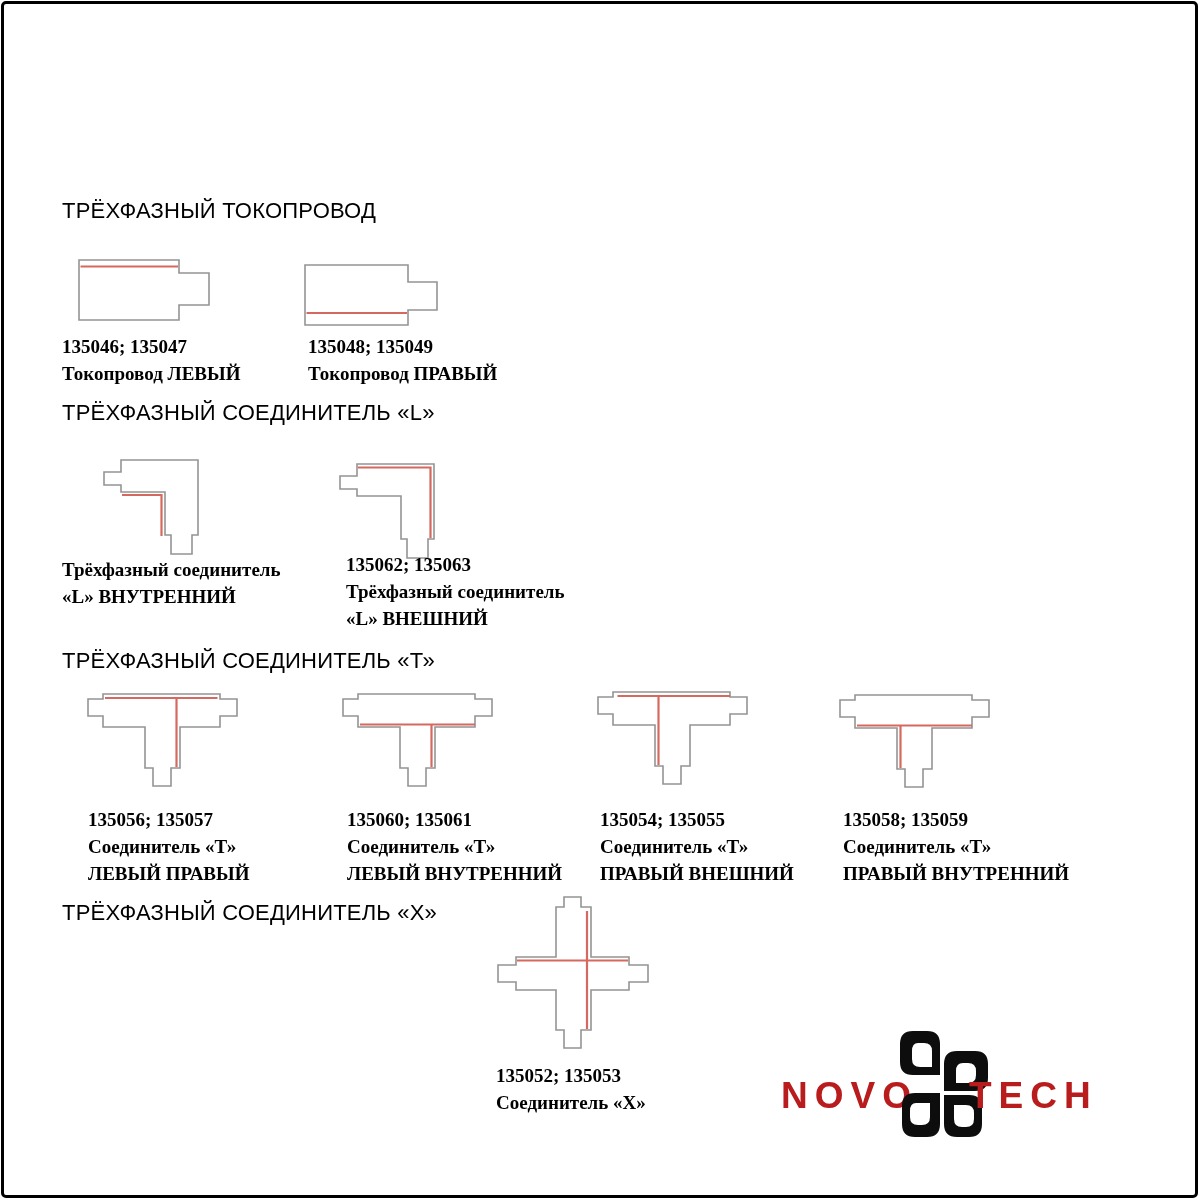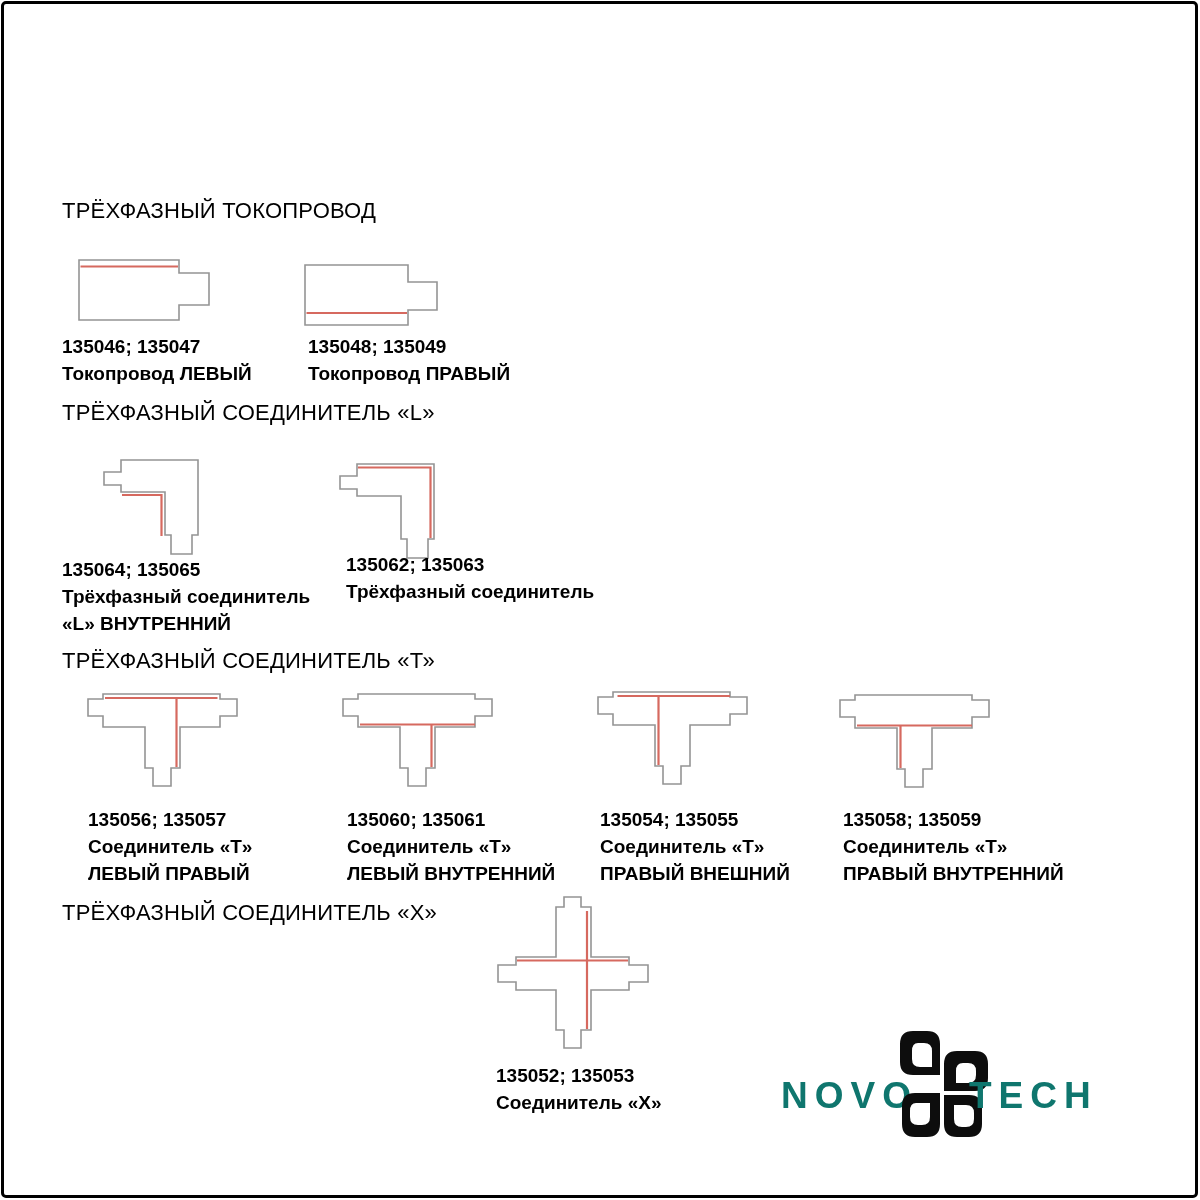--- a/index.html
+++ b/index.html
@@ -20,27 +20,27 @@
     white-space:nowrap;
   }
   .sec-heading {
     position:absolute; font-size:22px; font-weight:400; line-height:26px;
     letter-spacing:0.2px; white-space:nowrap;
   }
   .caption {
     position:absolute; font-size:19px; font-weight:700; line-height:27px;
     white-space:nowrap;
   }
-  .caption div { white-space:nowrap; }
+  .caption div { white-space:nowrap;font-family:Liberation Serif, serif; }
   svg.diagram { position:absolute; overflow:visible; }
   .outline { fill:none; stroke:var(--outline); stroke-width:1.6; }
   .wire { fill:none; stroke:var(--wire); stroke-width:2.2; }
   .logo-text {
     position:absolute; top:1075px; font-size:37px; font-weight:700;
-    letter-spacing:7px; color:#0f766e; white-space:nowrap;
+    letter-spacing:7px; color:#b91c1c; white-space:nowrap;
   }
   .clover { position:absolute; left:900px; top:1031px; }
   .clover path { fill:#0d0d0d; fill-rule:evenodd; }
 </style>
 </head>
 <body>
 
 <div class="frame"></div>
 
 <div class="title">
@@ -73,27 +73,27 @@
   <path class="outline" d="M 20,2 L 97,2 L 97,77 L 91,77 L 91,96 L 70,96 L 70,77 L 64,77 L 64,34 L 20,34 L 20,27 L 3,27 L 3,14 L 20,14 Z"></path>
   <path class="wire" d="M 21,37 L 60.5,37 L 60.5,78"></path>
 </svg>
 
 <svg class="diagram" style="left:337px; top:462px" width="100" height="99" viewBox="0 0 100 99">
   <path class="outline" d="M 20,2 L 97,2 L 97,77 L 91,77 L 91,96 L 70,96 L 70,77 L 64,77 L 64,34 L 20,34 L 20,27 L 3,27 L 3,14 L 20,14 Z"></path>
   <path class="wire" d="M 21,5.5 L 93.5,5.5 L 93.5,76"></path>
 </svg>
 
 <div class="caption" style="left:62px; top:556px">
-  <div>135064; 135065</div>
   <div>Трёхфазный соединитель</div>
   <div>«L» ВНУТРЕННИЙ</div>
 </div>
 <div class="caption" style="left:346px; top:551px">
   <div>135062; 135063</div>
   <div>Трёхфазный соединитель</div>
+  <div>«L» ВНЕШНИЙ</div>
 </div>
 
 <div class="sec-heading" style="left:62px; top:648px">ТРЁХФАЗНЫЙ СОЕДИНИТЕЛЬ «Т»</div>
 
 <svg class="diagram" style="left:86px; top:692px" width="153" height="96" viewBox="0 0 153 96">
   <path class="outline" d="M 17,2 L 134,2 L 134,7 L 151,7 L 151,24 L 134,24 L 134,35 L 94,35 L 94,76 L 85,76 L 85,94 L 67,94 L 67,76 L 59,76 L 59,35 L 17,35 L 17,24 L 2,24 L 2,7 L 17,7 Z"></path>
   <path class="wire" d="M 19,6 H 131.5"></path>
   <path class="wire" d="M 90.5,6 V 75"></path>
 </svg>
 

